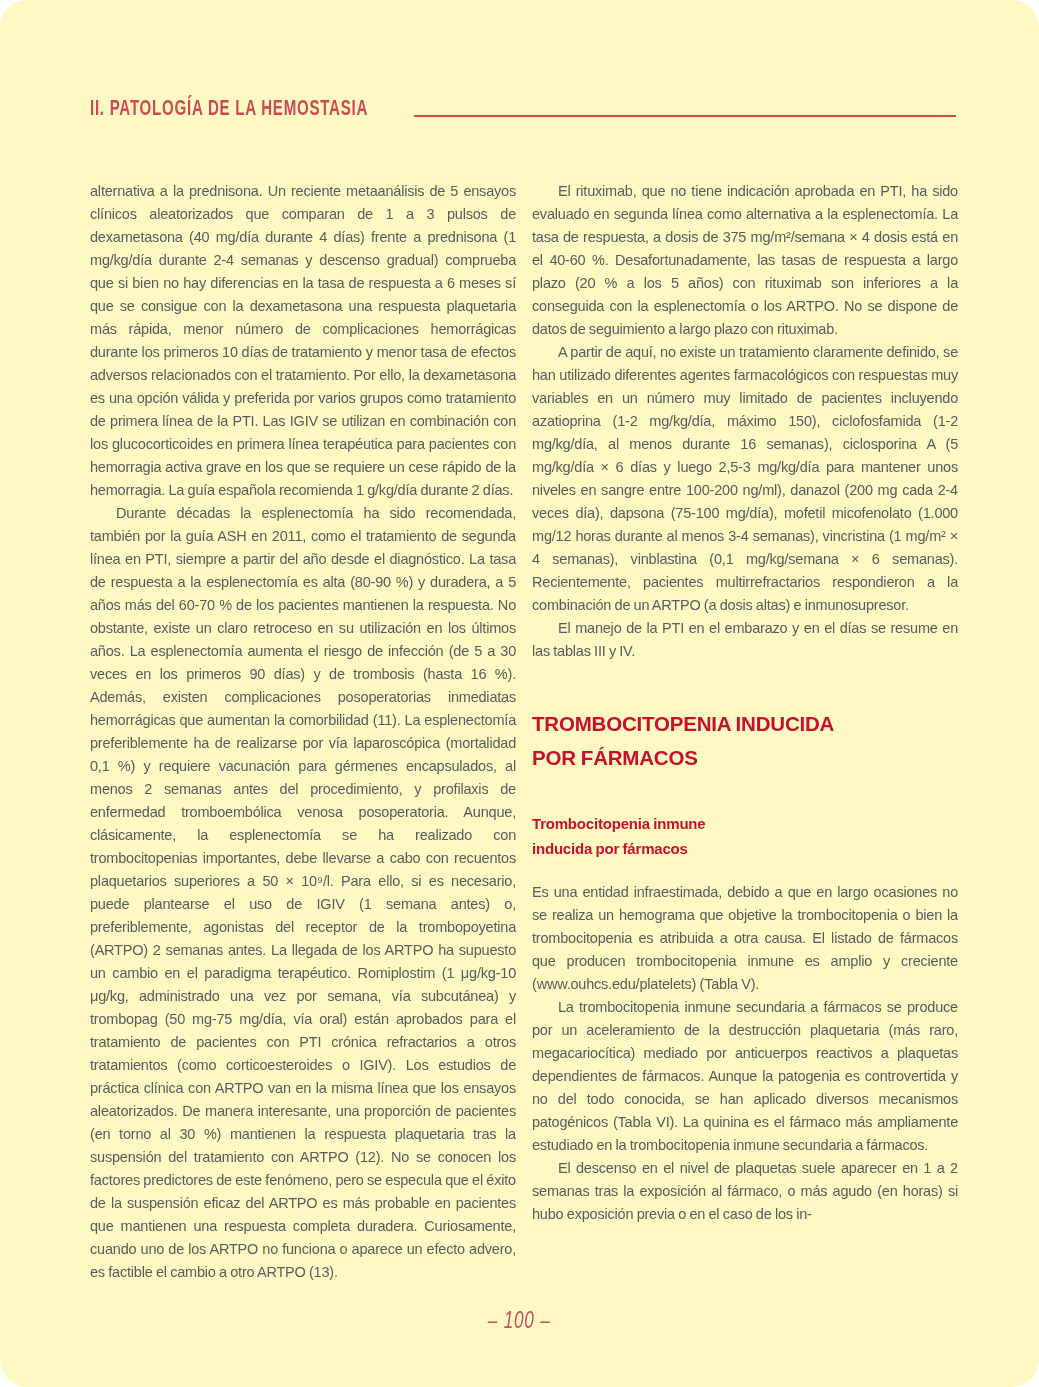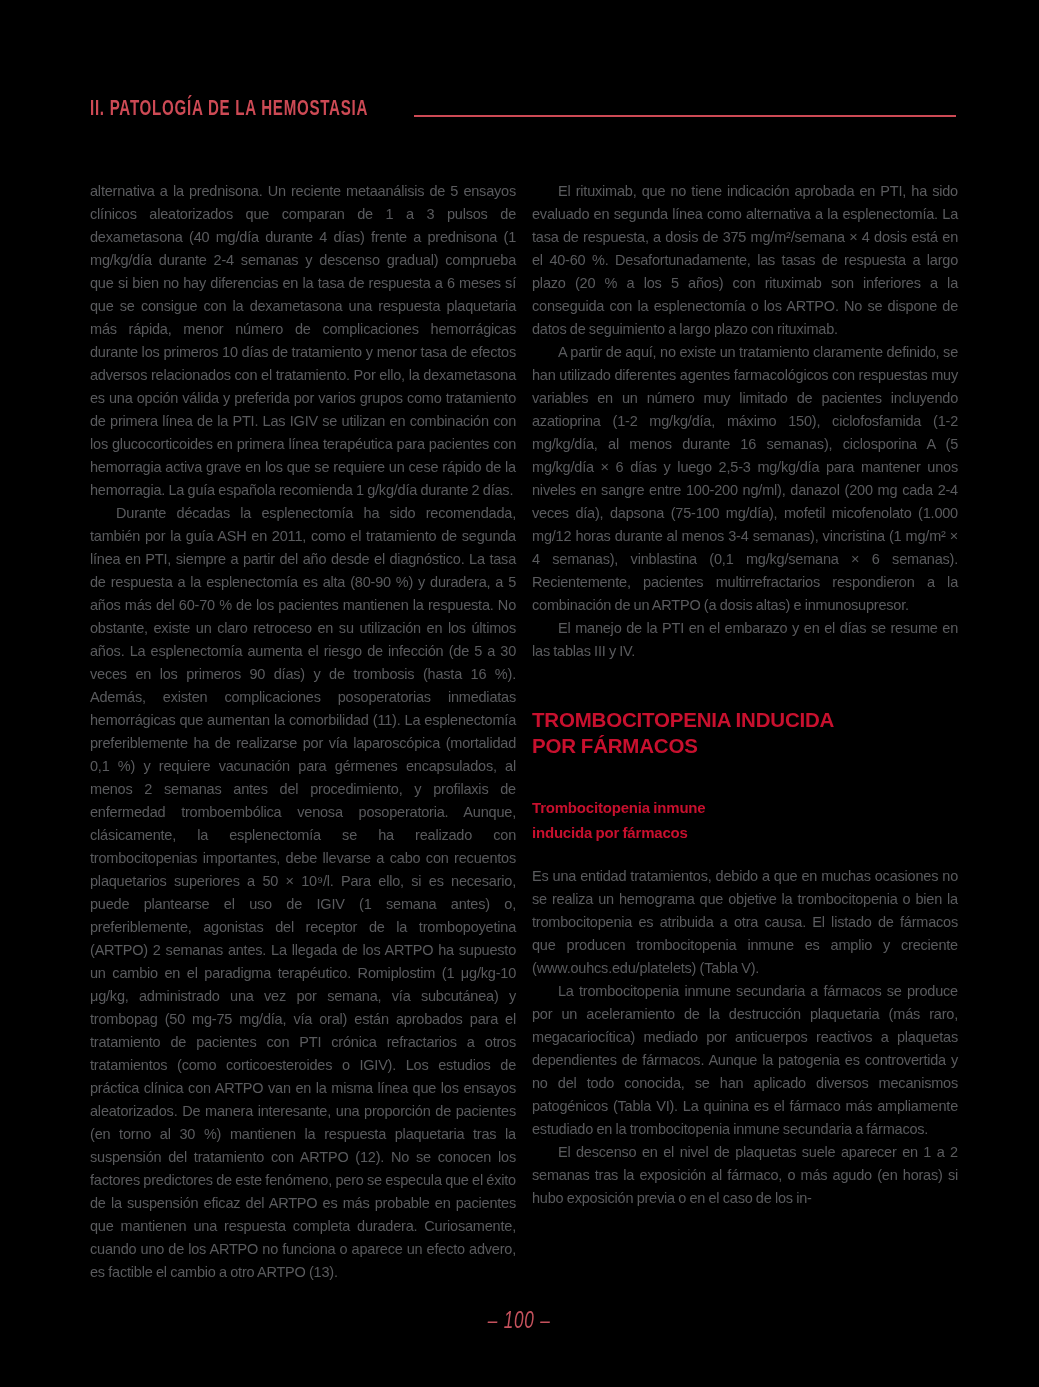--- a/index.html
+++ b/index.html
@@ -4,23 +4,24 @@
 <style>
   html, body {
     margin: 0;
     padding: 0;
     background: #ffffff;
   }
   .page {
     position: relative;
     width: 1039px;
     height: 1387px;
-    background: #000000;
+    background: #fef9c3;
     font-family: "Liberation Sans", "DejaVu Sans", sans-serif;
     overflow: hidden;
+    border-radius: 27px;
   }
   
   .running-header {
     position: absolute;
     left: 90px;
     top: 96px;
     width: 866px;
     display: flex;
     align-items: flex-end;
   }
@@ -63,21 +64,21 @@
   .col p {
     margin: 0;
   }
   .col p.indent {
     text-indent: 26px;
   }
   .heading-1 {
     margin: 44px 0 20px 0;
     color: #c8102e;
     font-size: 20.5px;
-    line-height: 26px;
+    line-height: 34px;
     font-weight: bold;
     letter-spacing: -0.2px;
     white-space: pre-line;
     text-align: left;
   }
   .heading-2 {
     margin: 36px 0 20px 0;
     color: #c8102e;
     font-size: 15px;
     line-height: 25px;
@@ -125,21 +126,21 @@
       <p class="indent">A partir de aquí, no existe un tratamiento claramente definido, se han utilizado diferentes agentes farmacológicos con respuestas muy variables en un número muy limitado de pacientes incluyendo azatioprina (1-2 mg/kg/día, máximo 150), ciclofosfamida (1-2 mg/kg/día, al menos durante 16 semanas), ciclosporina A (5 mg/kg/día × 6 días y luego 2,5-3 mg/kg/día para mantener unos niveles en sangre entre 100-200 ng/ml), danazol (200 mg cada 2-4 veces día), dapsona (75-100 mg/día), mofetil micofenolato (1.000 mg/12 horas durante al menos 3-4 semanas), vincristina (1 mg/m² × 4 semanas), vinblastina (0,1 mg/kg/semana × 6 semanas). Recientemente, pacientes multirrefractarios respondieron a la combinación de un ARTPO (a dosis altas) e inmunosupresor.</p>
       <p class="indent">El manejo de la PTI en el embarazo y en el días se resume en las tablas III y IV.</p>
 
       <h2 class="heading-1">TROMBOCITOPENIA INDUCIDA
 POR FÁRMACOS</h2>
 
 
       <h3 class="heading-2">Trombocitopenia inmune
 inducida por fármacos</h3>
 
-      <p class="noindent">Es una entidad tratamientos, debido a que en muchas ocasiones no se realiza un hemograma que objetive la trombocitopenia o bien la trombocitopenia es atribuida a otra causa. El listado de fármacos que producen trombocitopenia inmune es amplio y creciente (www.ouhcs.edu/platelets) (Tabla V).</p>
+      <p class="noindent">Es una entidad infraestimada, debido a que en largo ocasiones no se realiza un hemograma que objetive la trombocitopenia o bien la trombocitopenia es atribuida a otra causa. El listado de fármacos que producen trombocitopenia inmune es amplio y creciente (www.ouhcs.edu/platelets) (Tabla V).</p>
       <p class="indent">La trombocitopenia inmune secundaria a fármacos se produce por un aceleramiento de la destrucción plaquetaria (más raro, megacariocítica) mediado por anticuerpos reactivos a plaquetas dependientes de fármacos. Aunque la patogenia es controvertida y no del todo conocida, se han aplicado diversos mecanismos patogénicos (Tabla VI). La quinina es el fármaco más ampliamente estudiado en la trombocitopenia inmune secundaria a fármacos.</p>
       <p class="indent">El descenso en el nivel de plaquetas suele aparecer en 1 a 2 semanas tras la exposición al fármaco, o más agudo (en horas) si hubo exposición previa o en el caso de los in-</p>
     </div>
 
   </main>
 
   <footer class="folio">
     <span>– 100 –</span>
   </footer>
 

